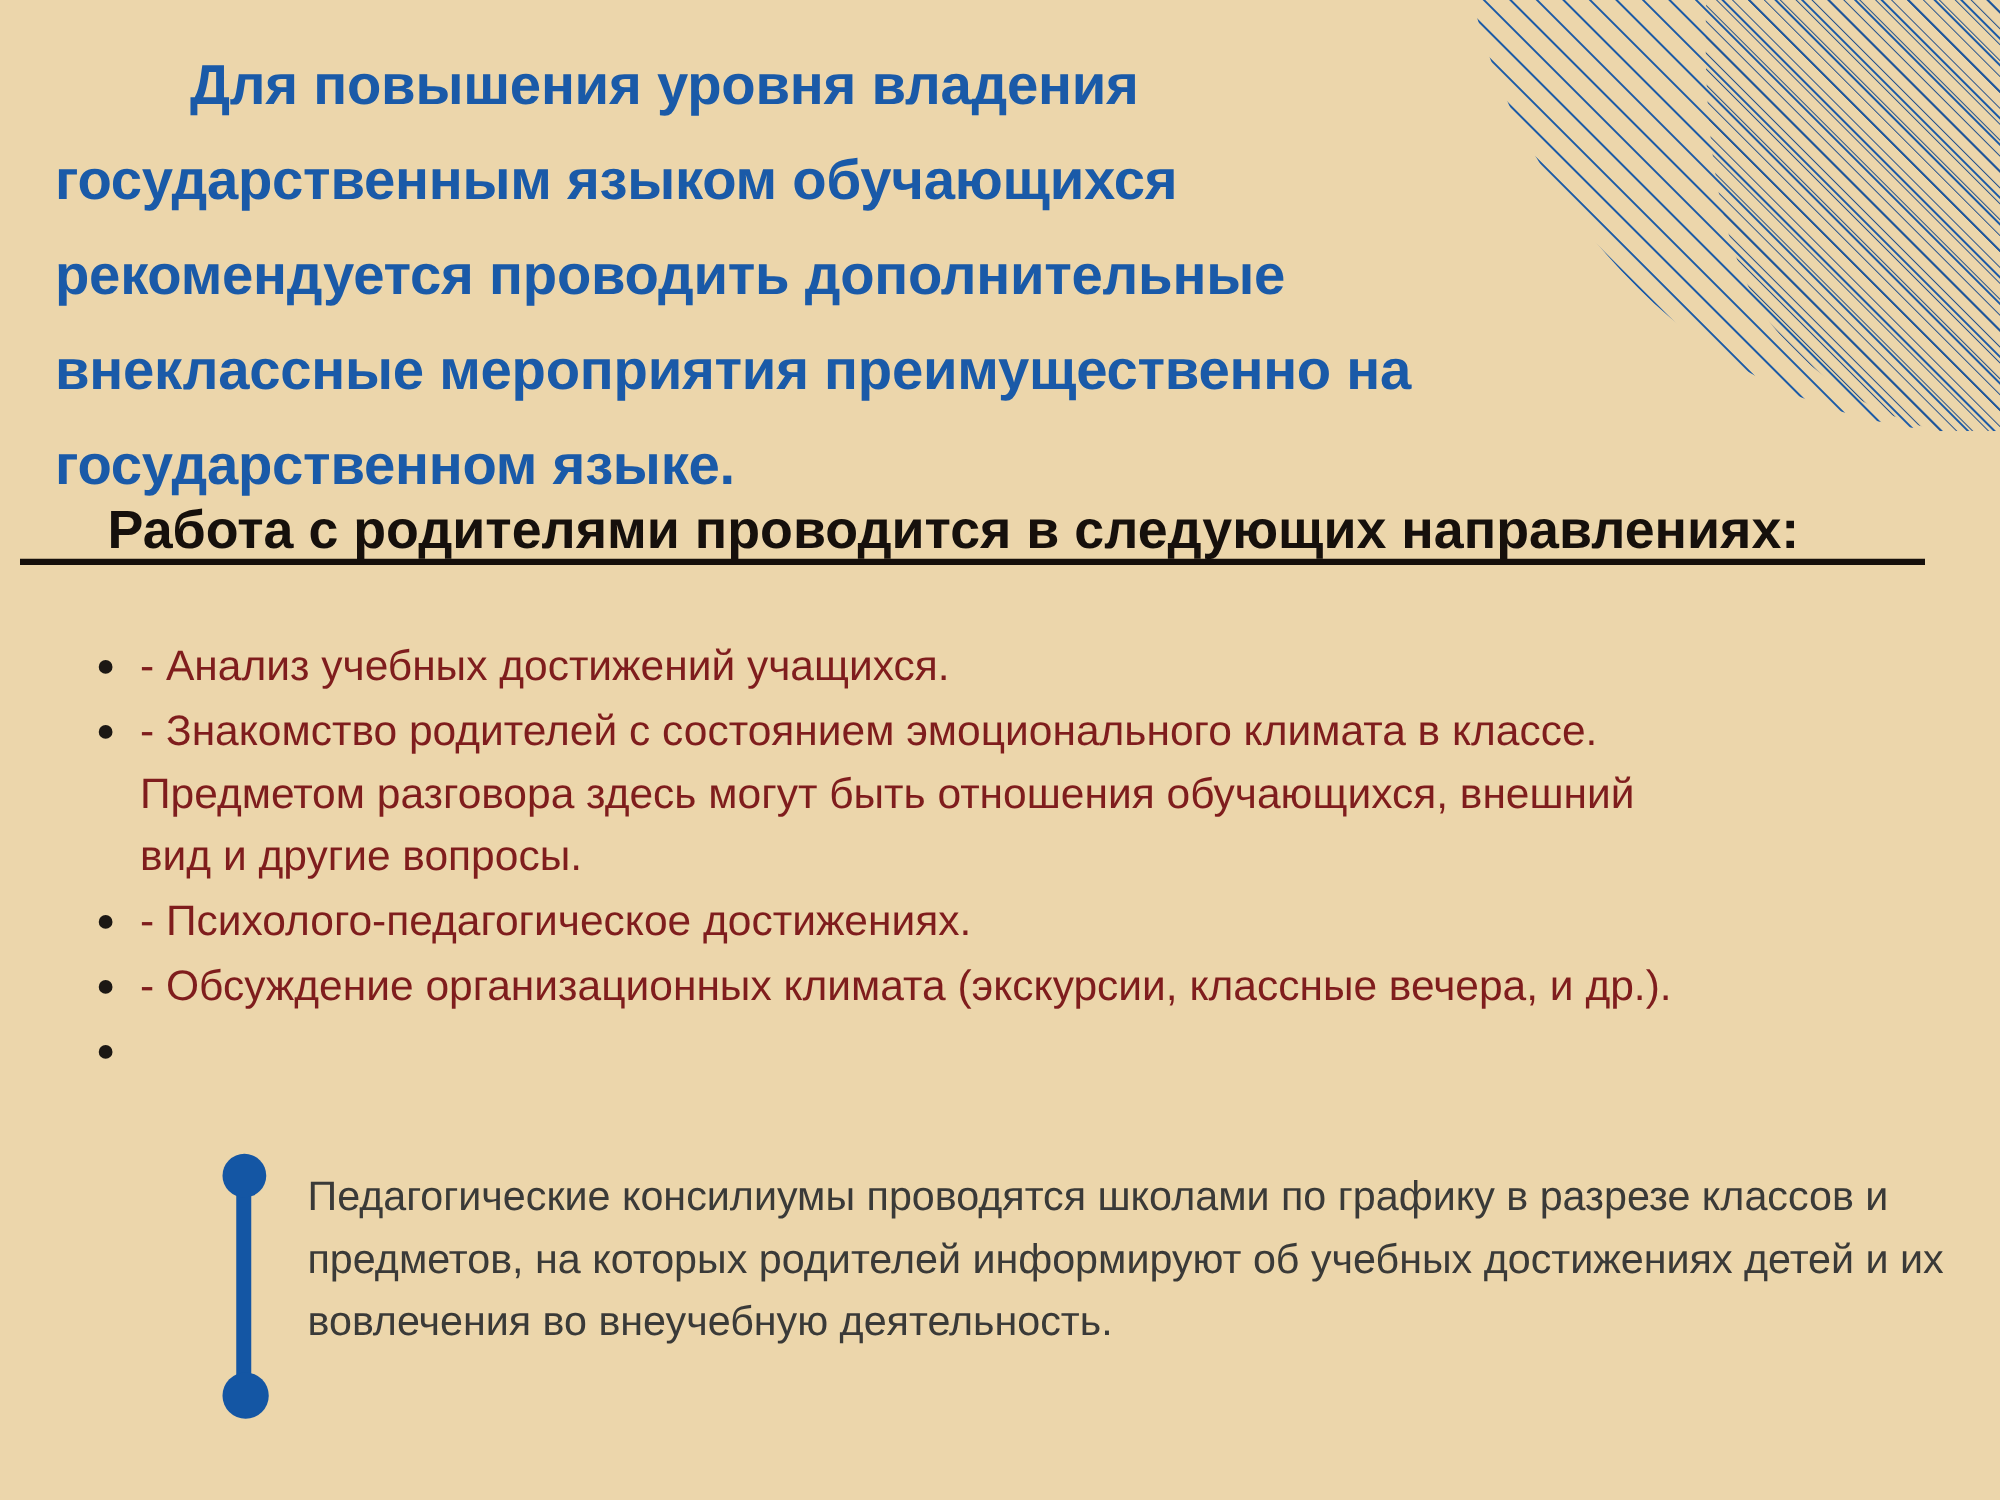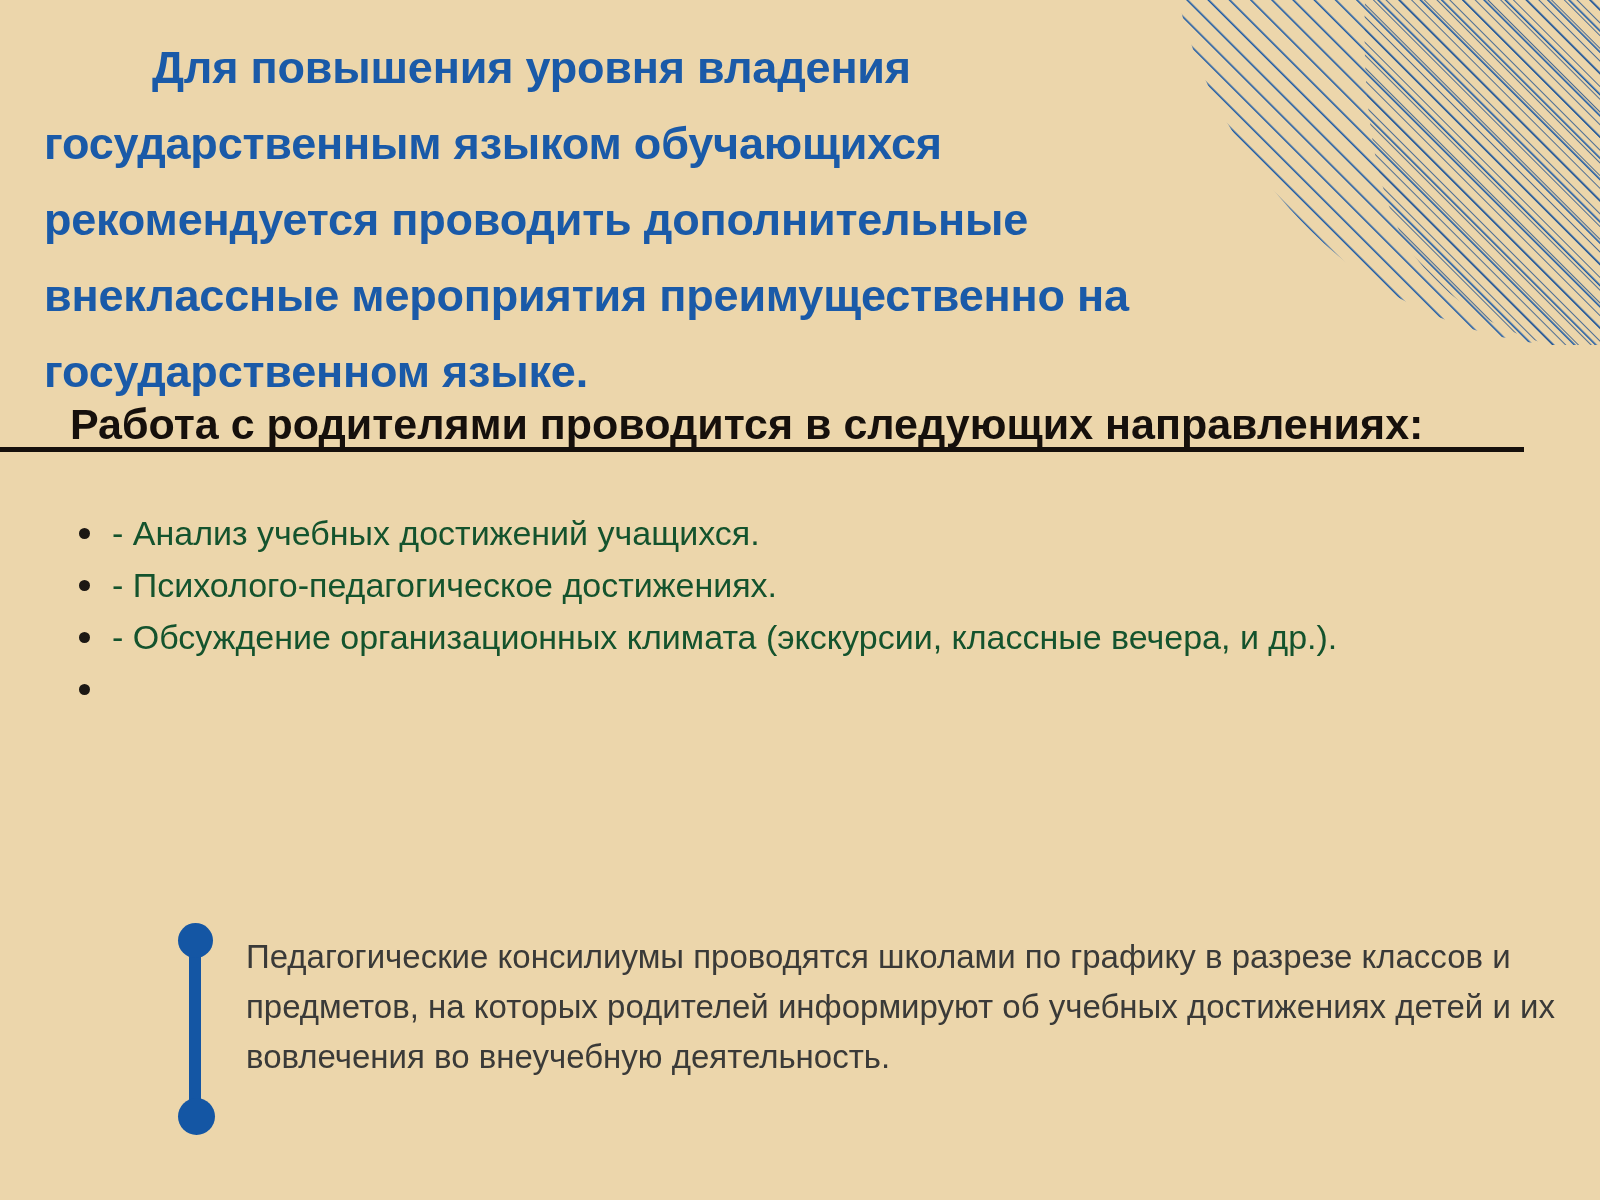--- a/index.html
+++ b/index.html
@@ -43,21 +43,21 @@
     font-size: 45px;
     line-height: 76px;
     letter-spacing: -0.2px;
     text-indent: 108px;
     margin: 0;
   }
 
   
   #subheading-wrap {
     position: absolute;
-    left: 0;
+    left: 16px;
     top: 398px;
     width: 1436px;
     height: 62px;
   }
   #subheading {
     position: absolute;
     left: 0;
     top: 0;
     color: #16100c;
     font-weight: bold;
@@ -78,21 +78,21 @@
 
   
   #bullet-list {
     position: absolute;
     left: 70px;
     top: 508px;
     width: 1290px;
     margin: 0;
     padding: 0;
     list-style: none;
-    color: #14532d;
+    color: #7f1d1d;
     font-size: 34px;
     line-height: 50px;
   }
   #bullet-list li {
     position: relative;
     padding-left: 42px;
     margin: 0 0 2px 0;
   }
   #bullet-list li .bullet-dot {
     position: absolute;
@@ -187,20 +187,24 @@
     <div id="subheading-rule"></div>
   </div>
 
   <ul id="bullet-list">
     <li>
       <span class="bullet-dot"></span>
       <span>- Анализ учебных достижений учащихся.</span>
     </li>
     <li>
       <span class="bullet-dot"></span>
+      <span>- Знакомство родителей с состоянием эмоционального климата в классе. Предметом разговора здесь могут быть отношения обучающихся, внешний вид и другие вопросы.</span>
+    </li>
+    <li>
+      <span class="bullet-dot"></span>
       <span>- Психолого-педагогическое достижениях.</span>
     </li>
     <li>
       <span class="bullet-dot"></span>
       <span>- Обсуждение организационных климата (экскурсии, классные вечера, и др.).</span>
     </li>
     <li class="empty-item">
       <span class="bullet-dot"></span>
       <span></span>
     </li>

